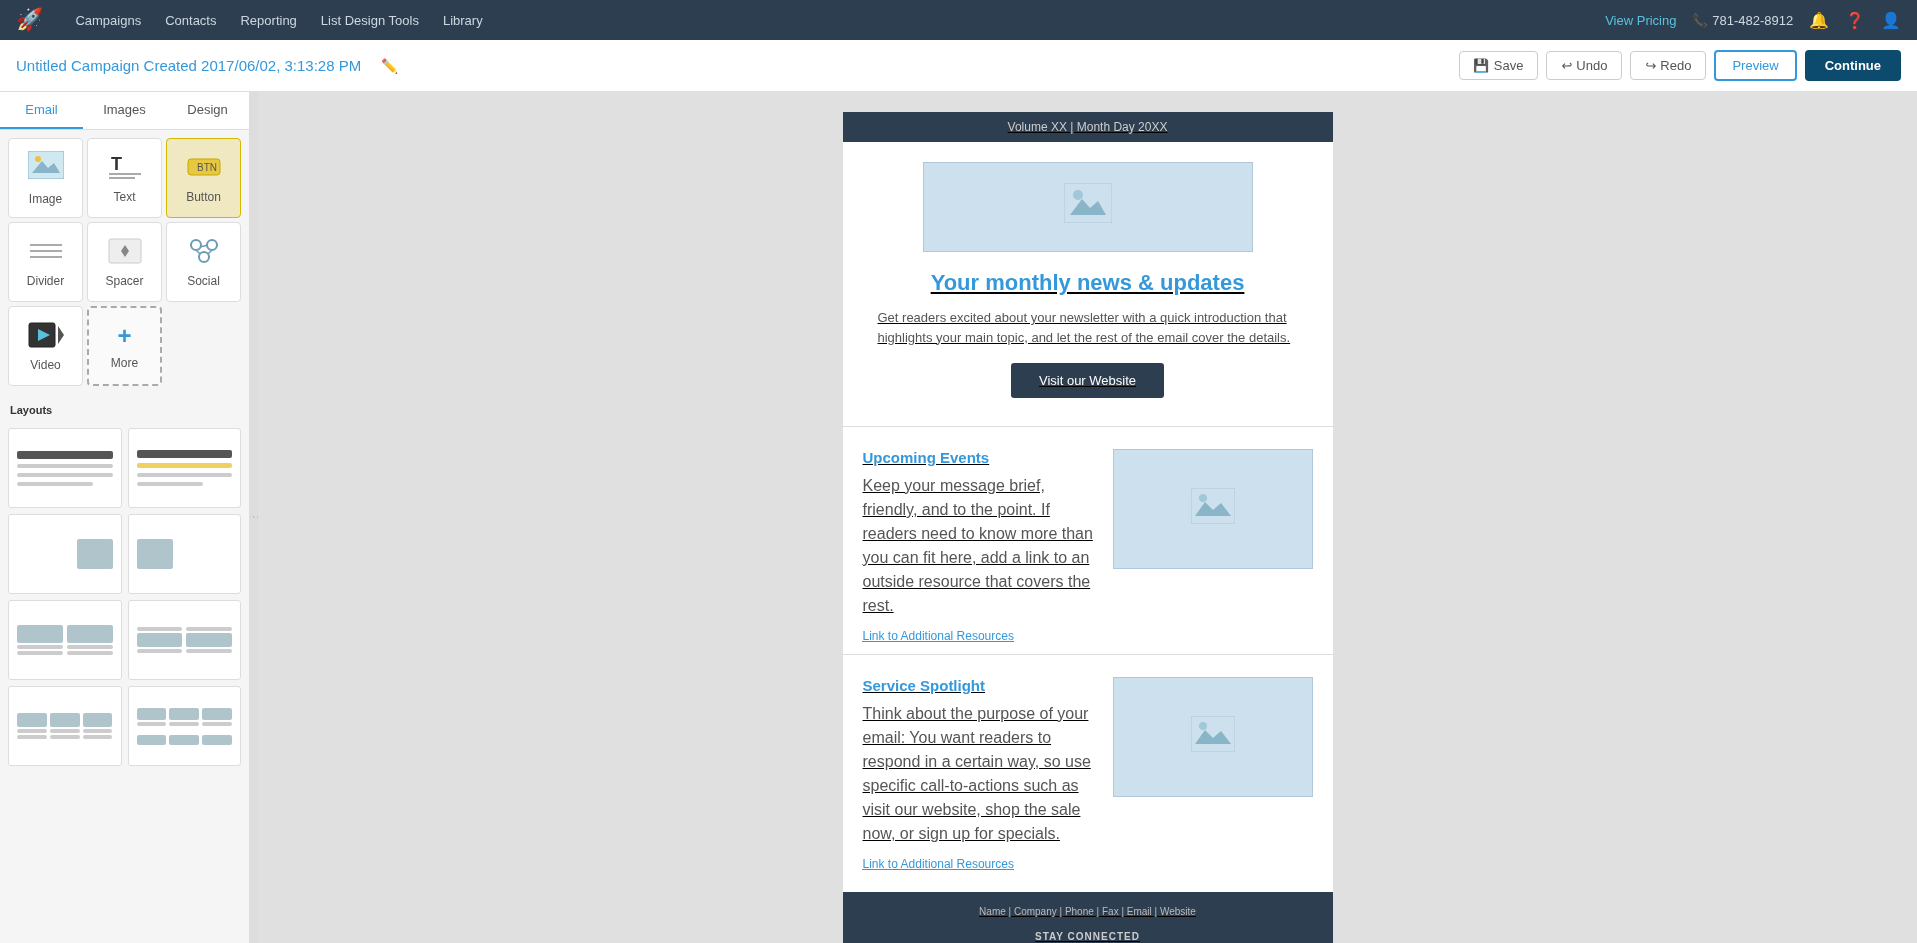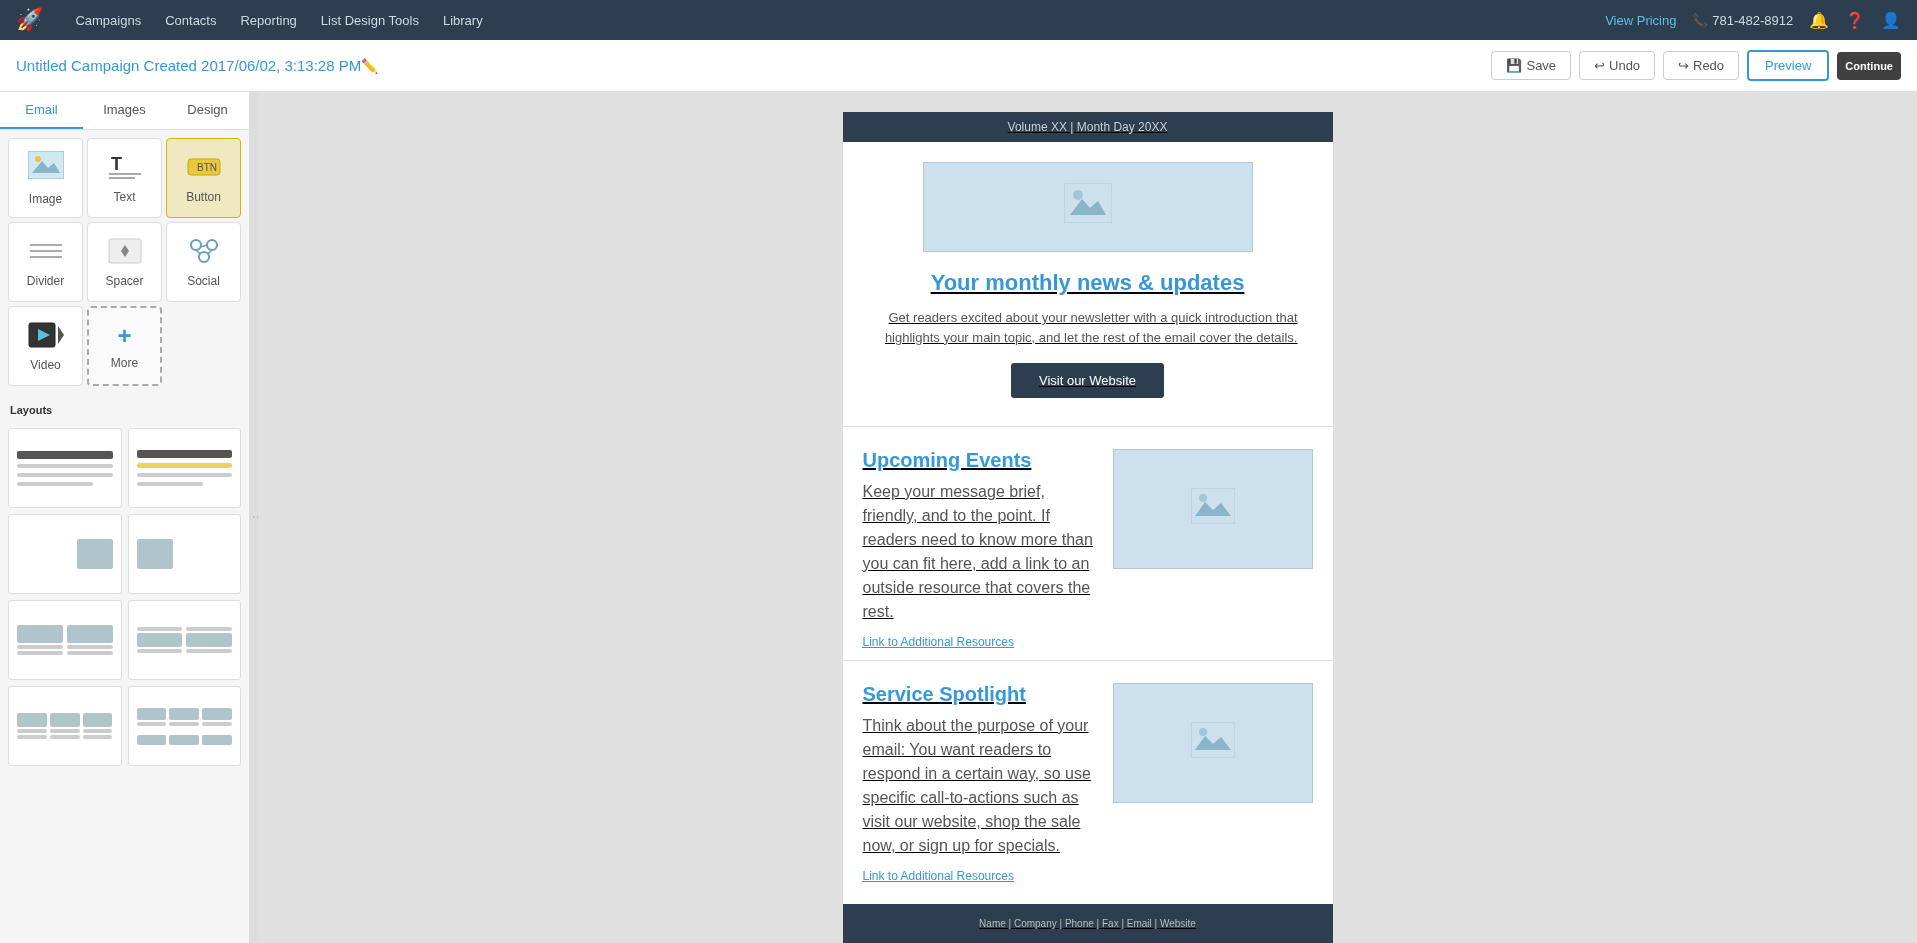--- a/index.html
+++ b/index.html
@@ -44,21 +44,21 @@
       padding: 0 16px;
       border-bottom: 1px solid #ddd;
       gap: 8px;
     }
     .campaign-title {
       color: #3498db;
       font-size: 16px;
       flex: 1;
       display: flex;
       align-items: center;
-      gap: 0;
+      gap: 20px;
     }
     .edit-icon { color: #3498db; font-size: 14px; cursor: pointer; }
     .toolbar-right {
       display: flex;
       align-items: center;
       gap: 8px;
     }
     .btn-toolbar {
       padding: 6px 14px;
       border-radius: 4px;
@@ -74,26 +74,26 @@
     .btn-preview {
       border: 2px solid #3498db;
       color: #3498db;
       background: #fff;
       padding: 6px 16px;
       border-radius: 4px;
       font-size: 13px;
       cursor: pointer;
     }
     .btn-continue {
-      background: #404040;
+      background: #0c4a6e;
       border: none;
       color: #fff;
-      padding: 8px 8px;
+      padding: 8px 20px;
       border-radius: 4px;
-      font-size: 11px;
+      font-size: 13px;
       cursor: pointer;
       font-weight: bold;
     }
 
     
     .main-layout {
       display: flex;
       height: calc(943px - 40px - 52px);
     }
 
@@ -231,21 +231,21 @@
     .hero-title {
       color: #3498db;
       font-size: 22px;
       font-weight: bold;
       text-align: center;
       margin-bottom: 12px;
     }
     .hero-text {
       font-size: 13px;
       color: #555;
-      text-align: right;
+      text-align: left;
       line-height: 1.5;
       margin-bottom: 16px;
       max-width: 420px;
     }
     .hero-btn {
       background: #2d3e50;
       color: #fff;
       padding: 10px 28px;
       border: none;
       border-radius: 3px;
@@ -263,21 +263,21 @@
     
     .two-col-section {
       display: flex;
       padding: 10px 20px;
       gap: 16px;
       align-items: flex-start;
     }
     .two-col-text { flex: 1; }
     .two-col-text .section-title {
       color: #3498db;
-      font-size: 20px;
+      font-size: 15px;
       font-weight: bold;
       margin-bottom: 8px;
     }
     .two-col-text .section-body {
       font-size: 16px;
       color: #555;
       line-height: 1.5;
       margin-bottom: 8px;
     }
     .two-col-text .section-link {

